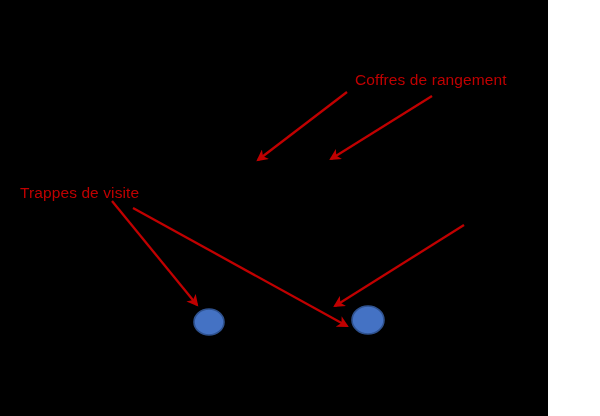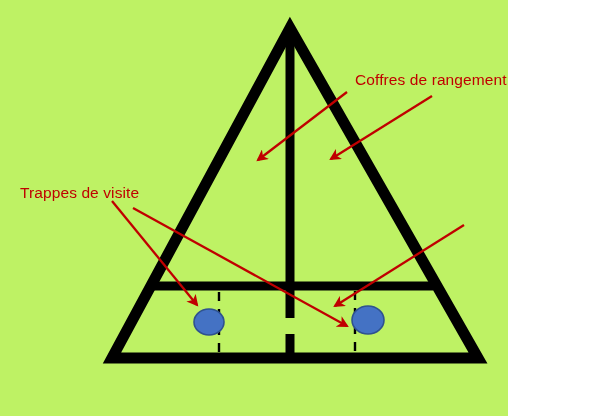--- a/index.html
+++ b/index.html
@@ -6,23 +6,23 @@
   html, body {
     margin: 0;
     padding: 0;
     background: #ffffff;
   }
   body {
     font-family: "Liberation Sans", sans-serif;
   }
   #stage {
     position: relative;
-    width: 508px;
+    width: 548px;
     height: 416px;
-    background: #bef264;
+    background: #000000;
     overflow: hidden;
   }
   #diagram-svg {
     position: absolute;
     left: 0;
     top: 0;
     width: 600px;
     height: 416px;
     display: block;
   }

